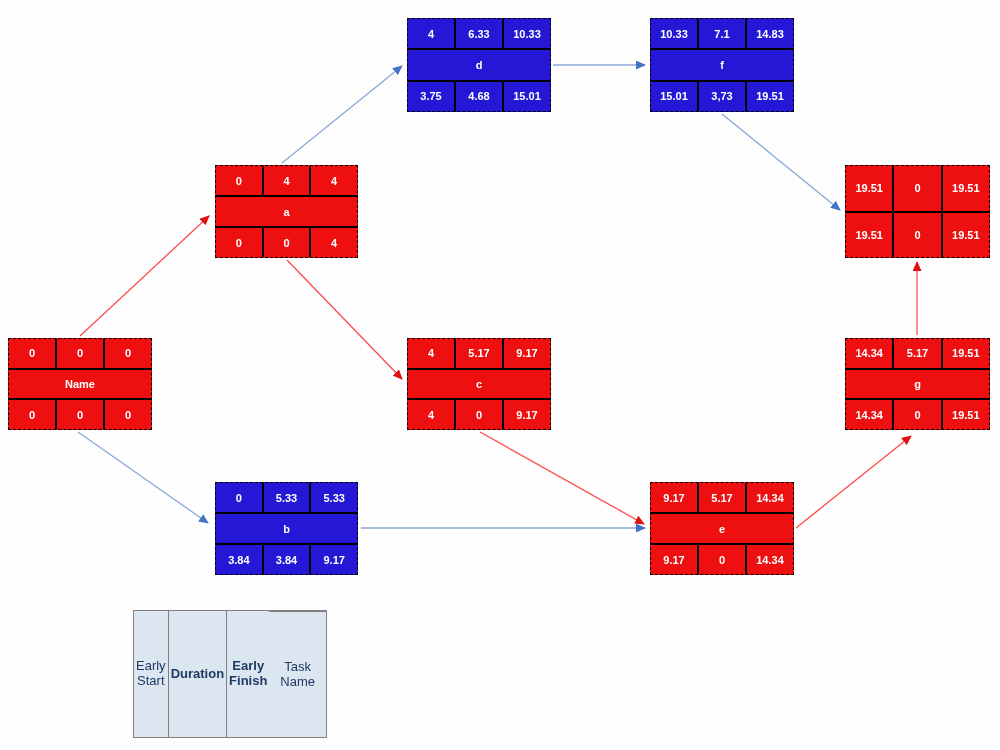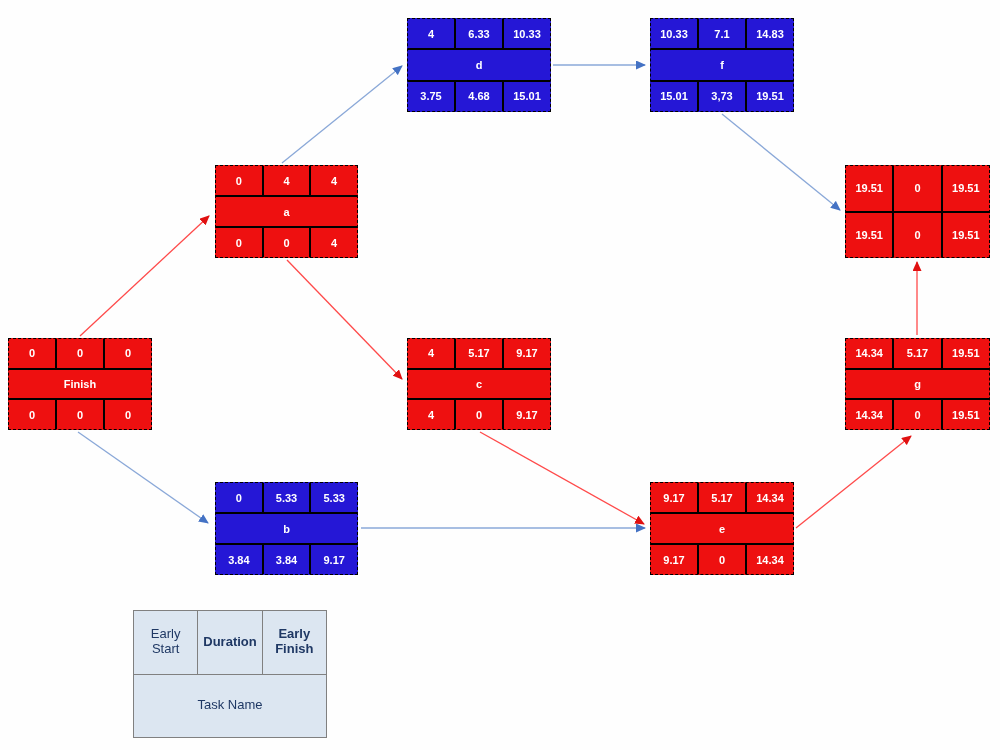--- a/index.html
+++ b/index.html
@@ -12,21 +12,21 @@
         font-size:11px;text-align:center;}
   .node.red{background:#ee1010;}
   .node.blue{background:#2517d6;}
   .node .row{flex:1;display:flex;}
   .node .row + .row{border-top:2px solid #000;}
   .node .cell{flex:1;display:flex;align-items:center;justify-content:center;}
   .node .cell + .cell{border-left:2px solid #000;}
 
   .legend{position:absolute;left:133px;top:610px;width:194px;height:128px;
           box-sizing:border-box;background:#dce6f1;border:1px solid #808080;
-          display:flex;flex-direction:column;color:#1f3864;font-size:13px;
+          display:flex;color:#1f3864;font-size:13px;
           text-align:center;line-height:1.15;}
   .legend .lrow{flex:1;display:flex;}
   .legend .lrow + .lrow{border-top:1px solid #808080;}
   .legend .lcell{flex:1;display:flex;align-items:center;justify-content:center;padding:2px;}
   .legend .lcell + .lcell{border-left:1px solid #808080;font-weight:bold;}
 </style>
 </head>
 <body>
 
 <div id="canvas">
@@ -113,21 +113,21 @@
     </div>
   </div>
 
   <div class="node red" style="left:8px;top:338px;width:144px;height:92px">
     <div class="row">
       <div class="cell">0</div>
       <div class="cell">0</div>
       <div class="cell">0</div>
     </div>
     <div class="row">
-      <div class="cell">Finish</div>
+      <div class="cell">Name</div>
     </div>
     <div class="row">
       <div class="cell">0</div>
       <div class="cell">0</div>
       <div class="cell">0</div>
     </div>
   </div>
 
   <div class="node red" style="left:407px;top:338px;width:144px;height:92px">
     <div class="row">

